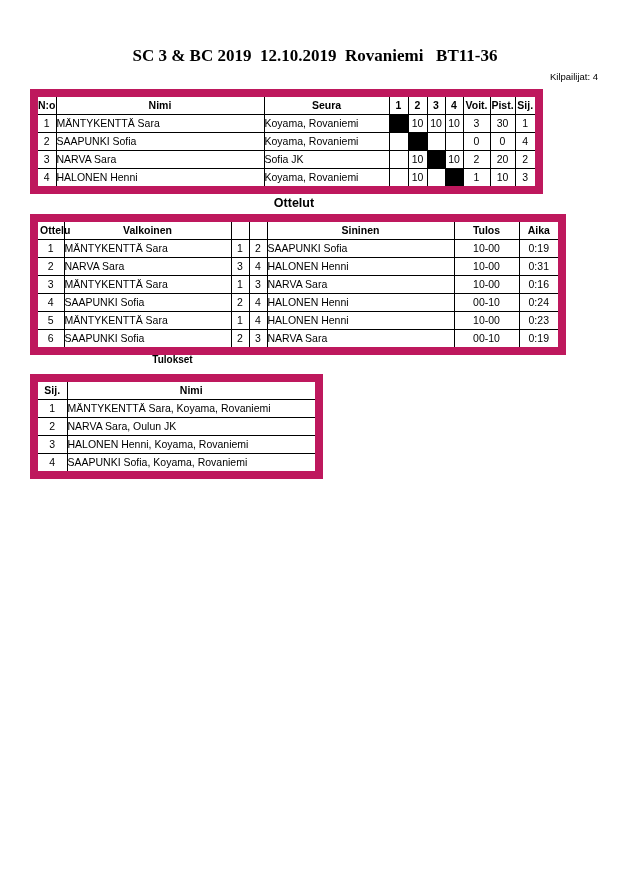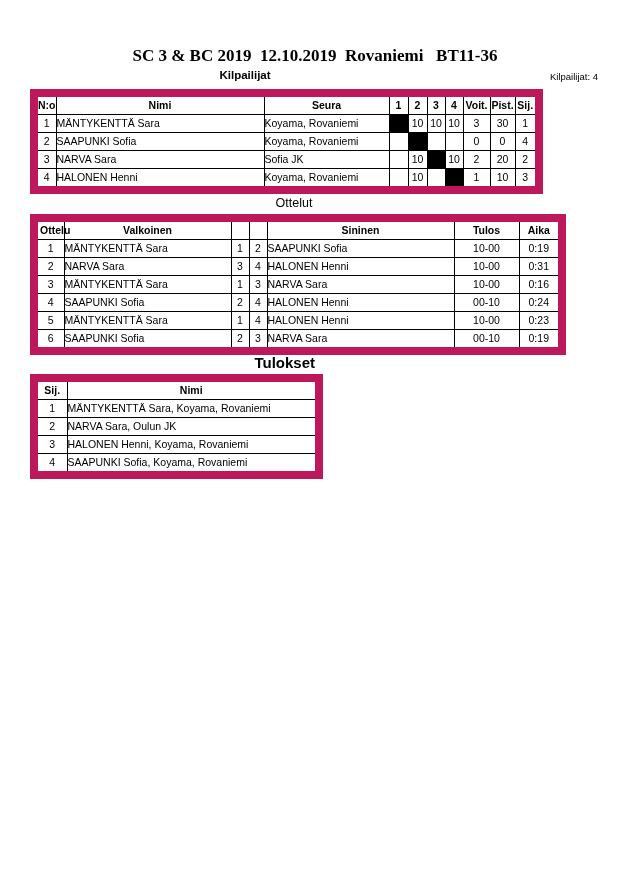--- a/index.html
+++ b/index.html
@@ -32,27 +32,27 @@
   .count {
     position: absolute;
     top: 71px; right: 32px;
     font-size: 9.5px;
   }
   .h-ottelut {
     position: absolute;
     top: 196px; left: 30px; width: 528px;
     text-align: center;
     font-size: 12.5px;
-    font-weight: normal;
+    font-weight: bold;
   }
   .h-tulokset {
     position: absolute;
     top: 354px; left: 30px; width: 285px;
-    text-align: right;
-    font-size: 15px;
+    text-align: center;
+    font-size: 10px;
     font-weight: bold;
   }
   table {
     position: absolute;
     left: 30px;
     border-collapse: collapse;
     table-layout: fixed;
     background: #ffffff;
     border: 8px solid #be185d;
   }
@@ -73,21 +73,20 @@
   .l { text-align: left; padding-left: 0; }
   .hl { text-align: left; padding-left: 2px; }
   .diag { background: #000000; }
 </style>
 </head>
 <body>
 
 <div class="page">
 
   <div class="title">SC 3 &amp; BC 2019  12.10.2019  Rovaniemi   BT11-36</div>
-  <div class="sub-kilpailijat">Kilpailijat</div>
   <div class="count">Kilpailijat: 4</div>
 
   <table class="t-kilpailijat">
     <colgroup>
       <col style="width:22px">
         <col style="width:208px">
         <col style="width:125px">
       <col style="width:19px">
         <col style="width:19px">
         <col style="width:18px">

